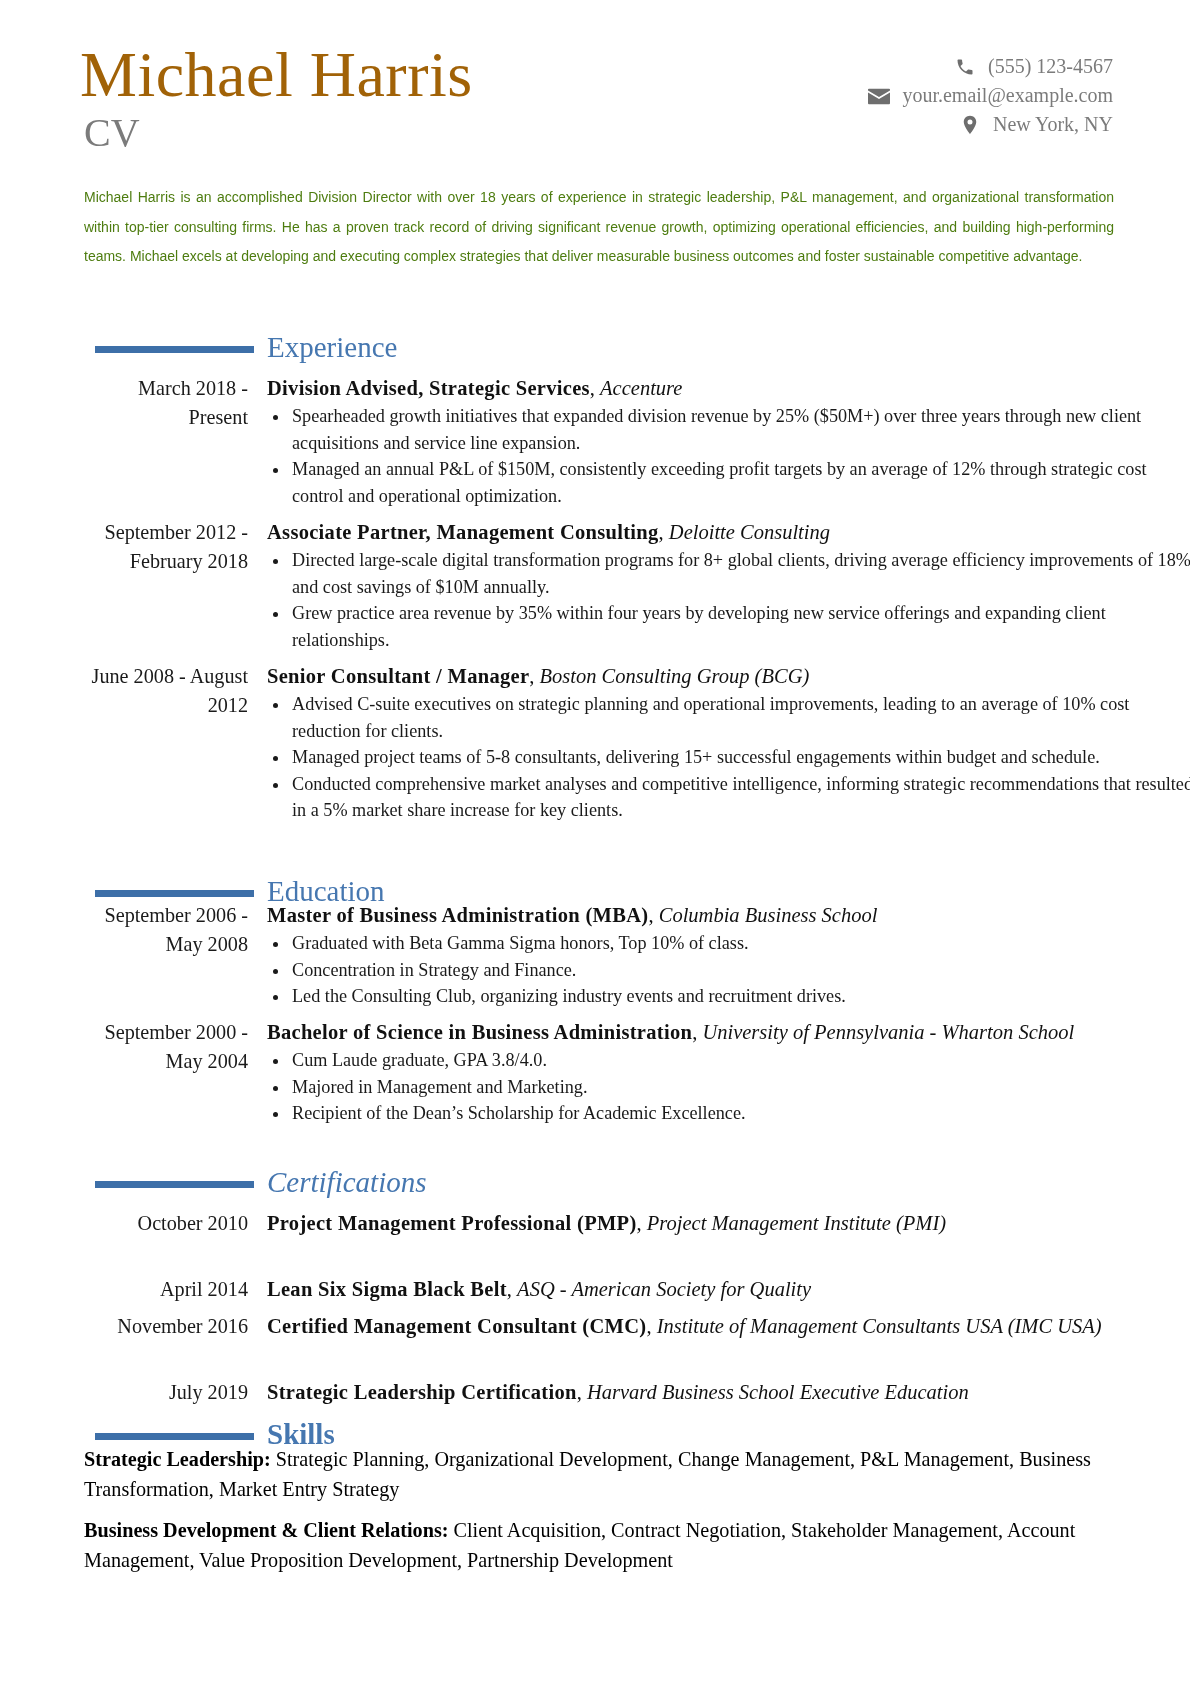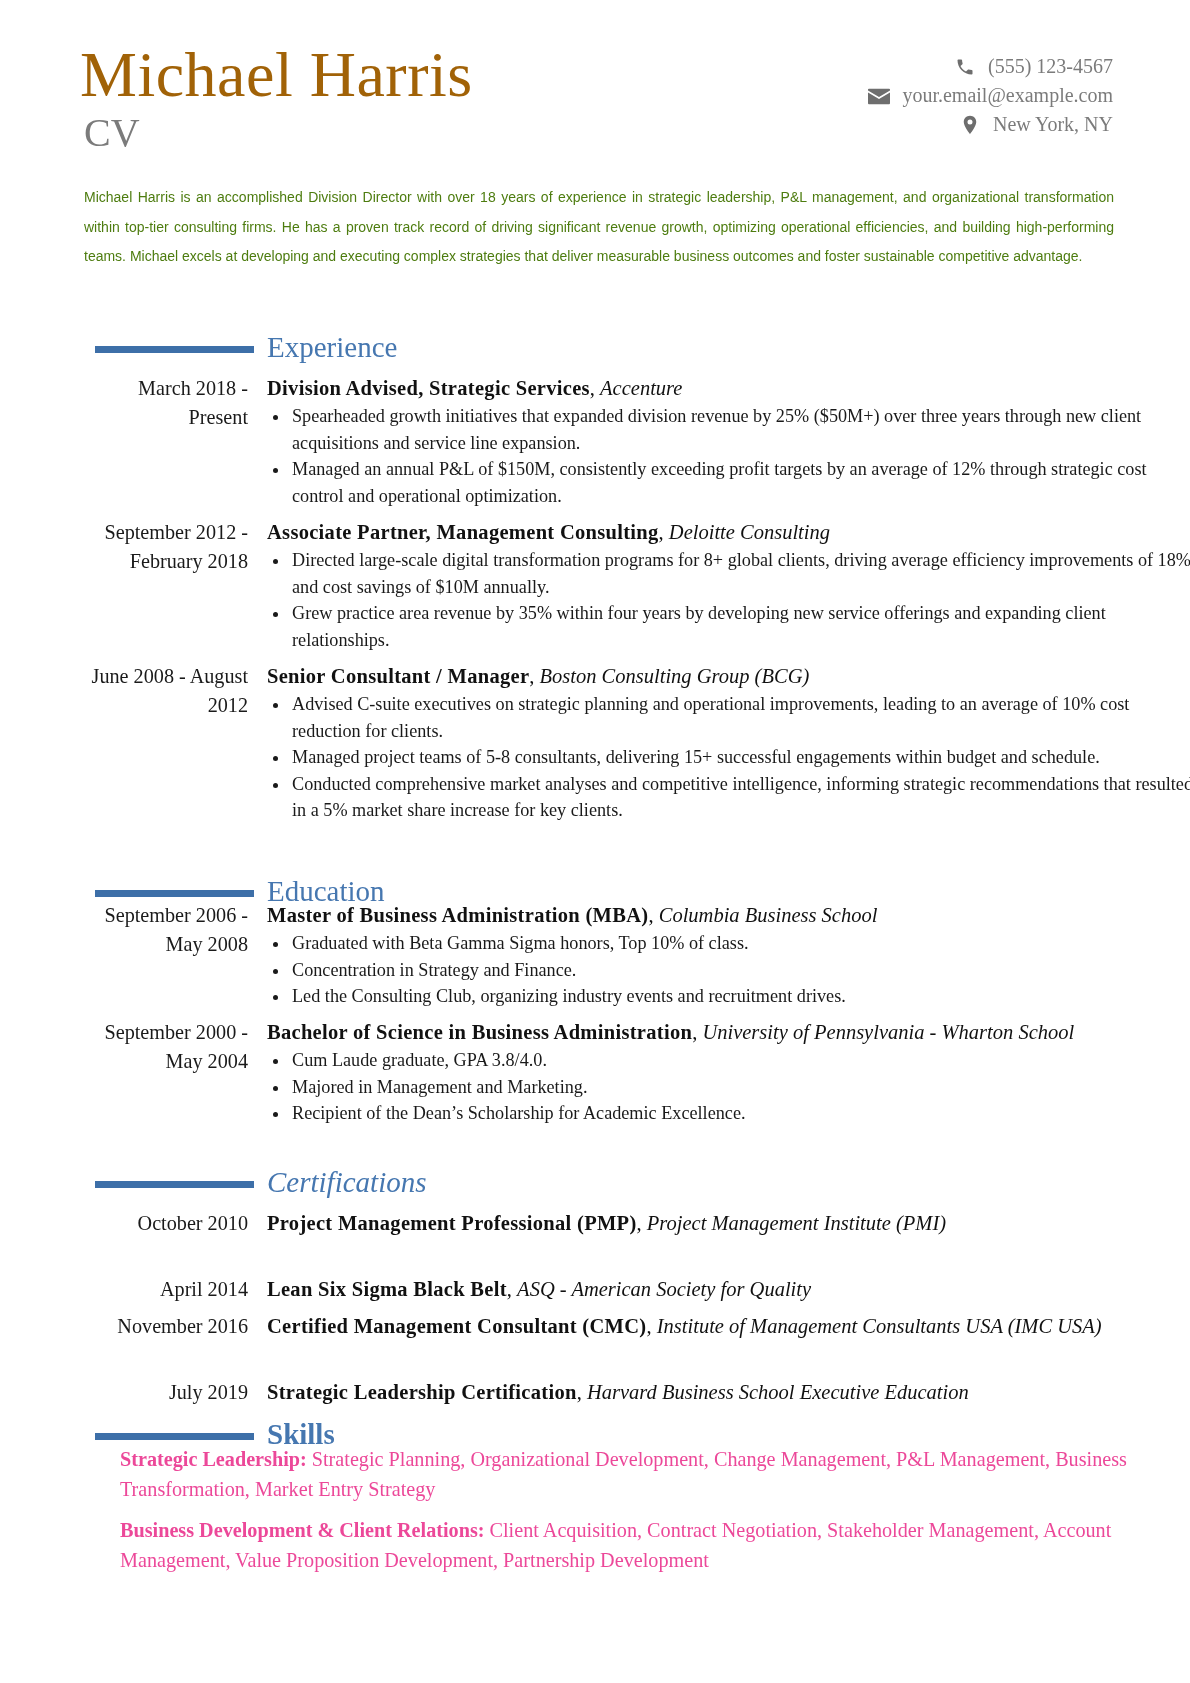--- a/index.html
+++ b/index.html
@@ -63,21 +63,21 @@
   .entry li {
     position: relative; padding-left: 25px;
     font-family: "Liberation Serif", serif; font-size: 18.2px; line-height: 26.5px; color: #1a1a1a;
   }
   .entry li::before {
     content: ""; position: absolute; left: 6px; top: 12px; width: 5px; height: 5px;
     border-radius: 50%; background: #1a1a1a;
   }
 
   .skills { position: absolute; left: 84px; width: 1030px;
-    font-family: "Liberation Serif", serif; font-size: 20.2px; line-height: 29.5px; color: #ec4899; margin-left: 36px; }
+    font-family: "Liberation Serif", serif; font-size: 20.2px; line-height: 29.5px; color: #000000; }
   .skills b { font-weight: bold; }
 </style>
 </head>
 <body>
 
 <div class="page">
 
   <div class="name">Michael Harris</div>
   <div class="subtitle">CV</div>
 

